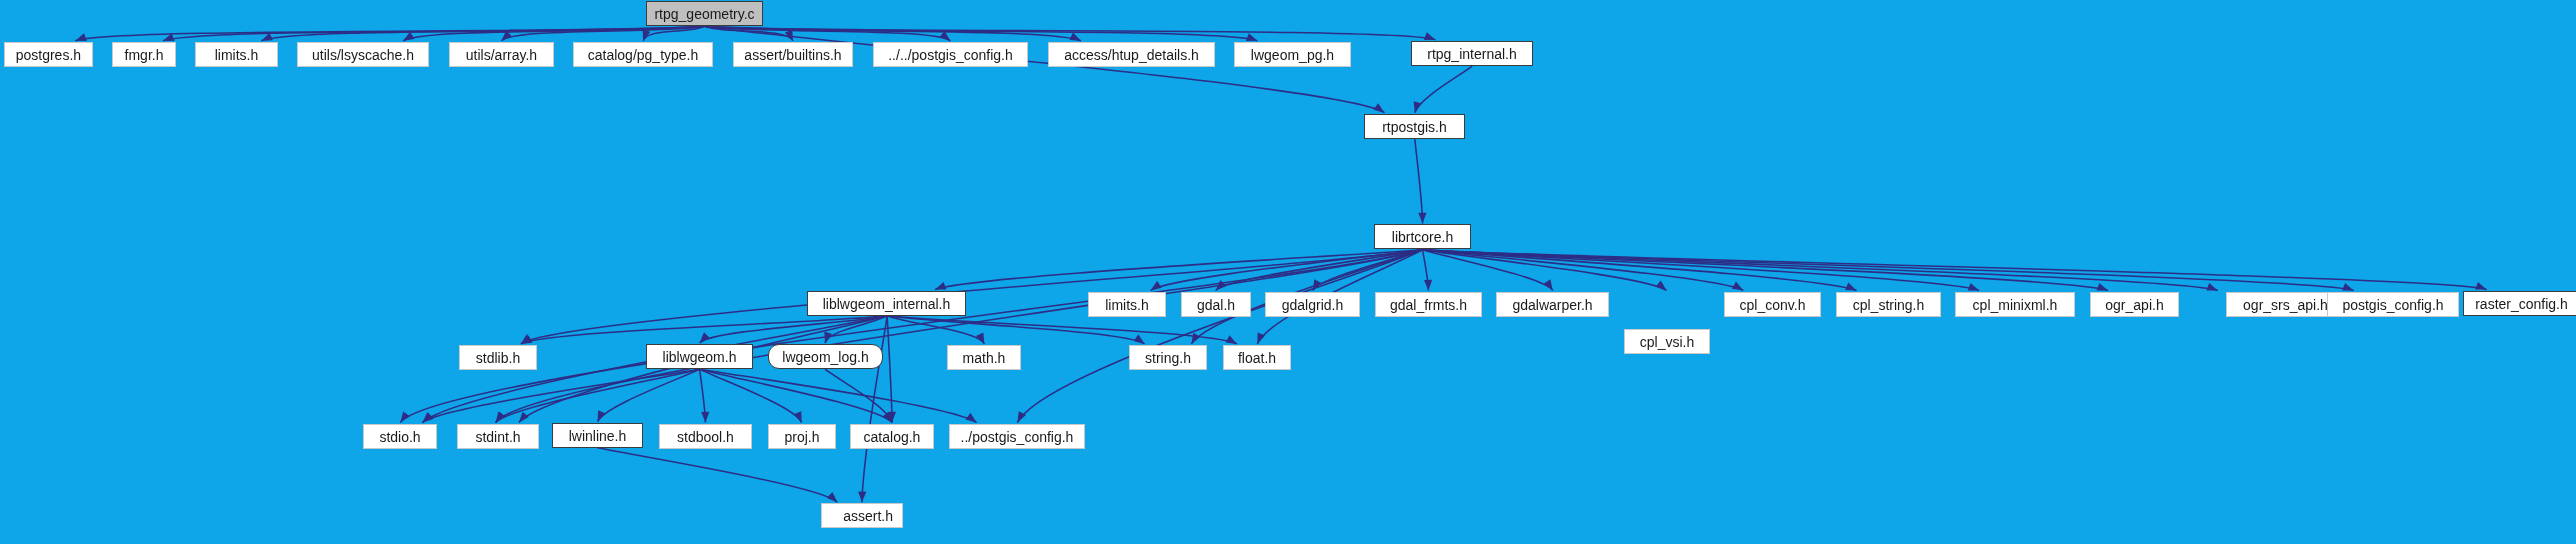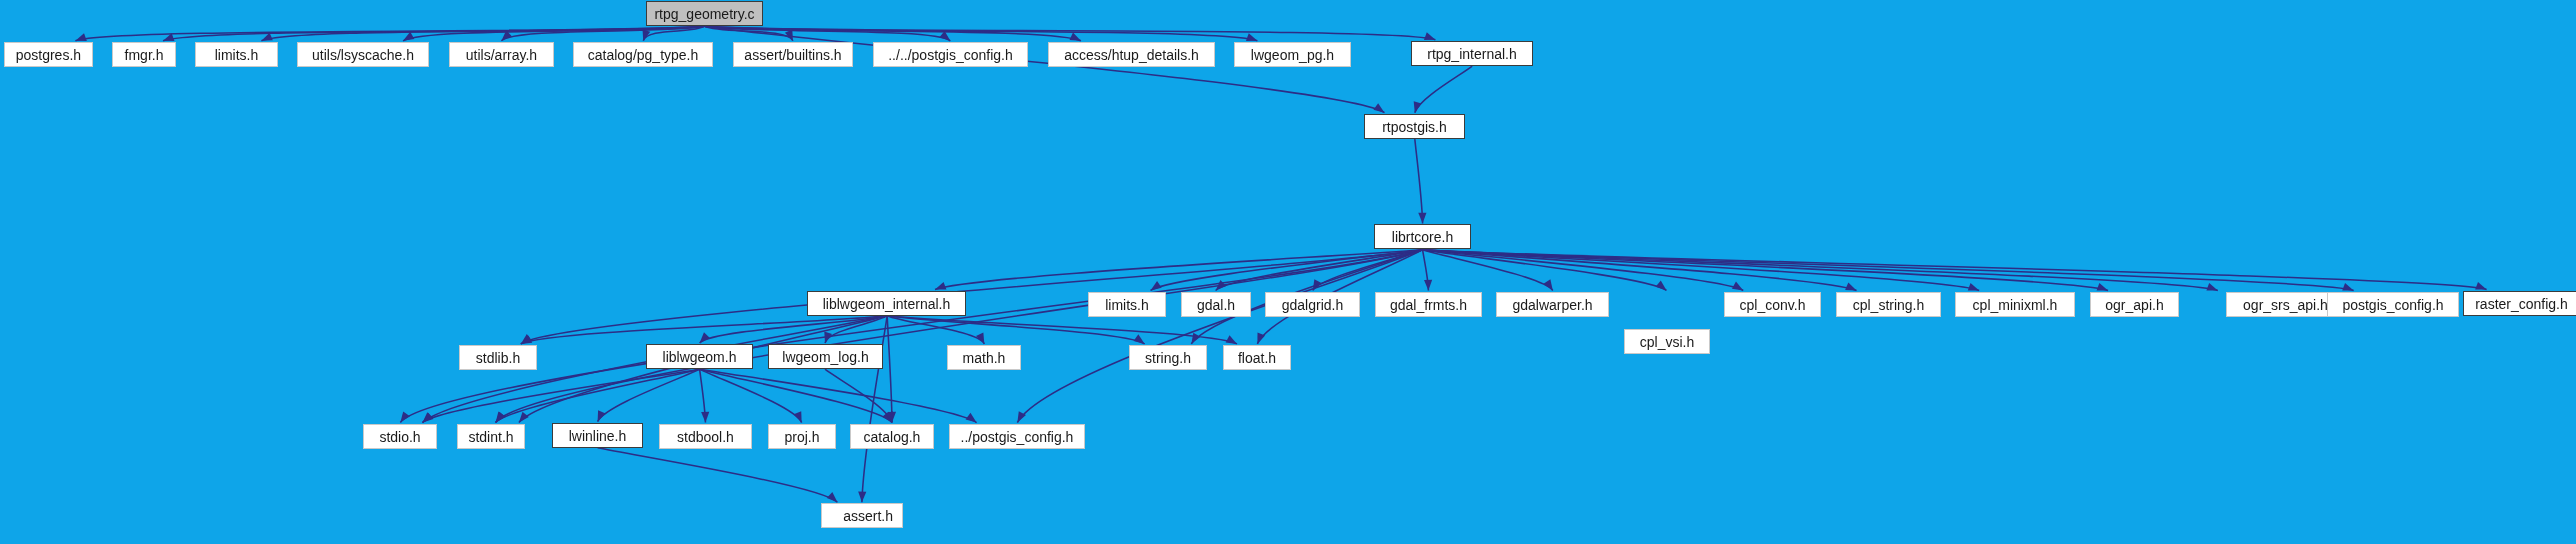--- a/index.html
+++ b/index.html
@@ -190,26 +190,26 @@
       <div class="node" style="left: 1624px; top: 292px; width: 86px; margin-top: 37px;">cpl_vsi.h</div>
       <div class="node" style="left: 1724px; top: 292px; width: 97px;">cpl_conv.h</div>
       <div class="node" style="left: 1836px; top: 292px; width: 105px;">cpl_string.h</div>
       <div class="node" style="left: 1955px; top: 292px; width: 120px;">cpl_minixml.h</div>
       <div class="node" style="left: 2090px; top: 292px; width: 89px;">ogr_api.h</div>
       <div class="node" style="left: 2194px; top: 292px; width: 119px; margin-left: 32px;">ogr_srs_api.h</div>
       <div class="node" style="left: 2327px; top: 292px; width: 132px;">postgis_config.h</div>
       <div class="node emph" style="left: 2463px; top: 291px; width: 117px;">raster_config.h</div>
       <div class="node" style="left: 459px; top: 345px; width: 78px;">stdlib.h</div>
       <div class="node emph" style="left: 646px; top: 344px; width: 107px;">liblwgeom.h</div>
-      <div class="node emph" style="left: 768px; top: 344px; width: 115px;">lwgeom_log.h</div>
+      <div class="node emph" style="left: 768px; top: 344px; width: 115px; border-radius: 11px;">lwgeom_log.h</div>
       <div class="node" style="left: 947px; top: 345px; width: 74px;">math.h</div>
       <div class="node" style="left: 1129px; top: 345px; width: 78px;">string.h</div>
       <div class="node" style="left: 1223px; top: 345px; width: 68px;">float.h</div>
       <div class="node" style="left: 363px; top: 424px; width: 74px;">stdio.h</div>
-      <div class="node" style="left: 457px; top: 424px; width: 68px;">stdint.h</div>
+      <div class="node" style="left: 457px; top: 424px; width: 82px;">stdint.h</div>
       <div class="node emph" style="left: 552px; top: 423px; width: 91px;">lwinline.h</div>
       <div class="node" style="left: 659px; top: 424px; width: 93px;">stdbool.h</div>
       <div class="node" style="left: 768px; top: 424px; width: 68px;">proj.h</div>
       <div class="node" style="left: 850px; top: 424px; width: 84px;">catalog.h</div>
       <div class="node" style="left: 949px; top: 424px; width: 136px;">../postgis_config.h</div>
       <div class="node" style="left: 821px; top: 503px; width: 82px; padding-left: 19px;">assert.h</div>
     </div>
 </div>
 
 

